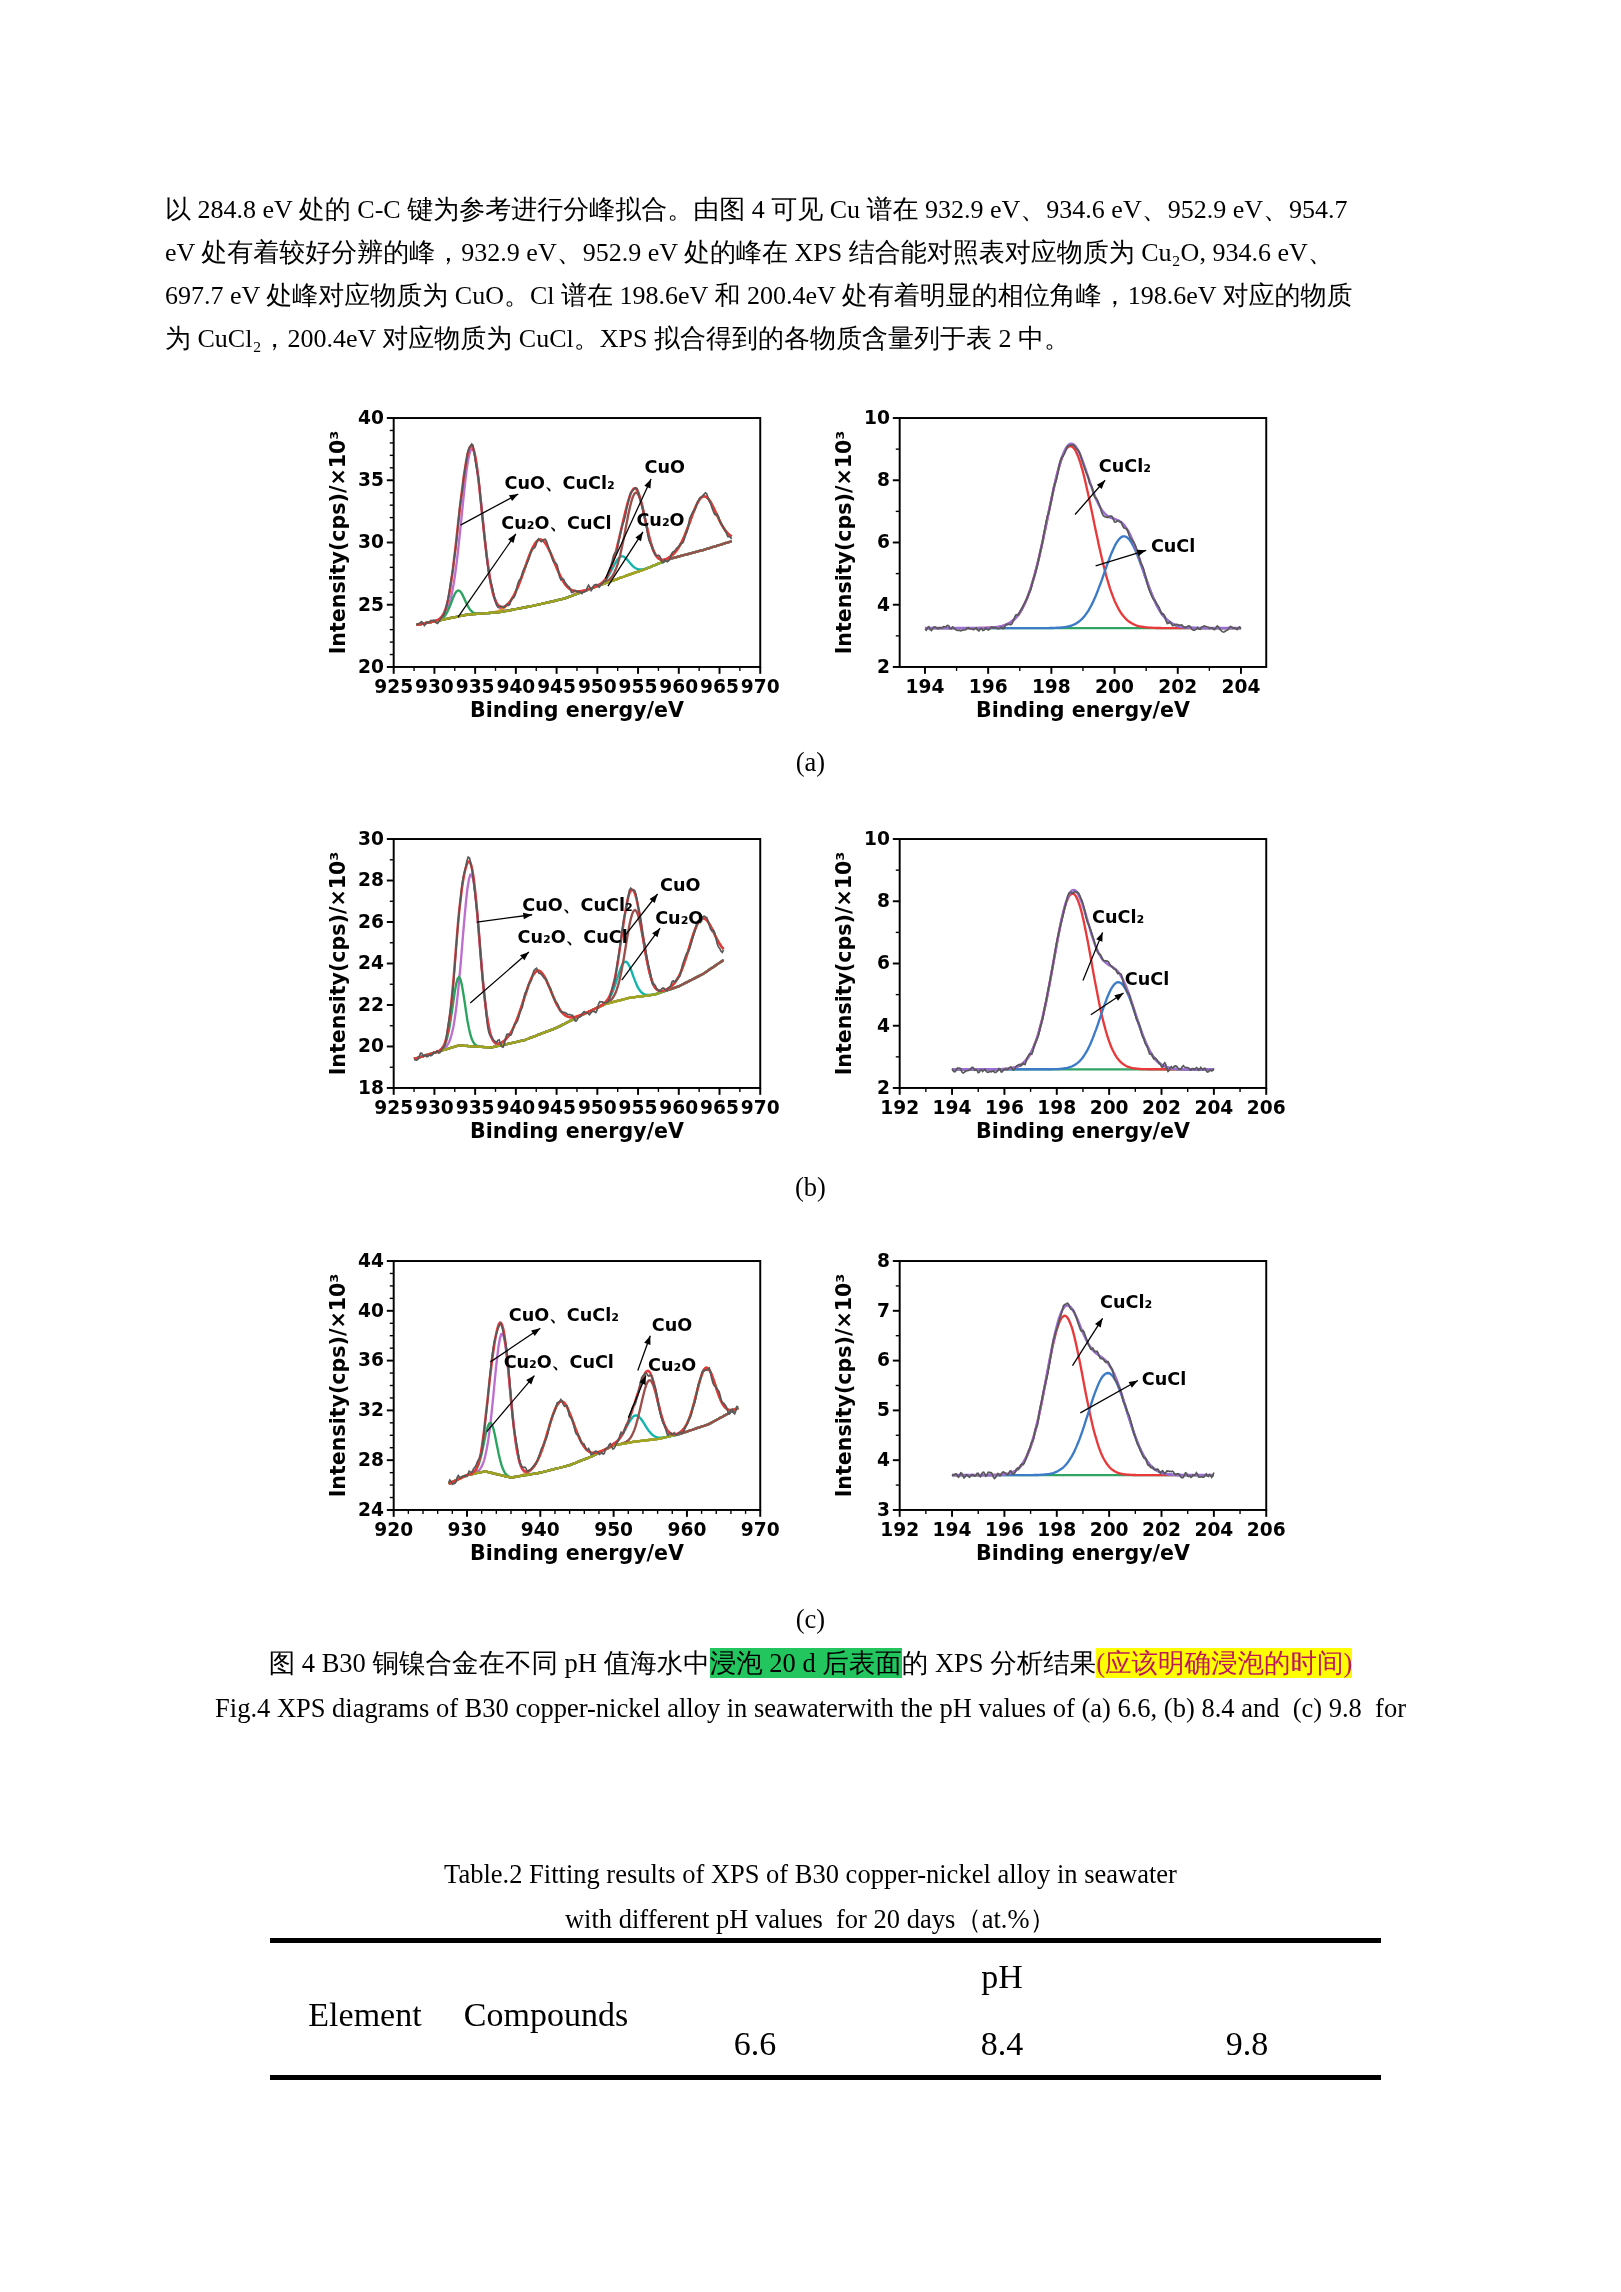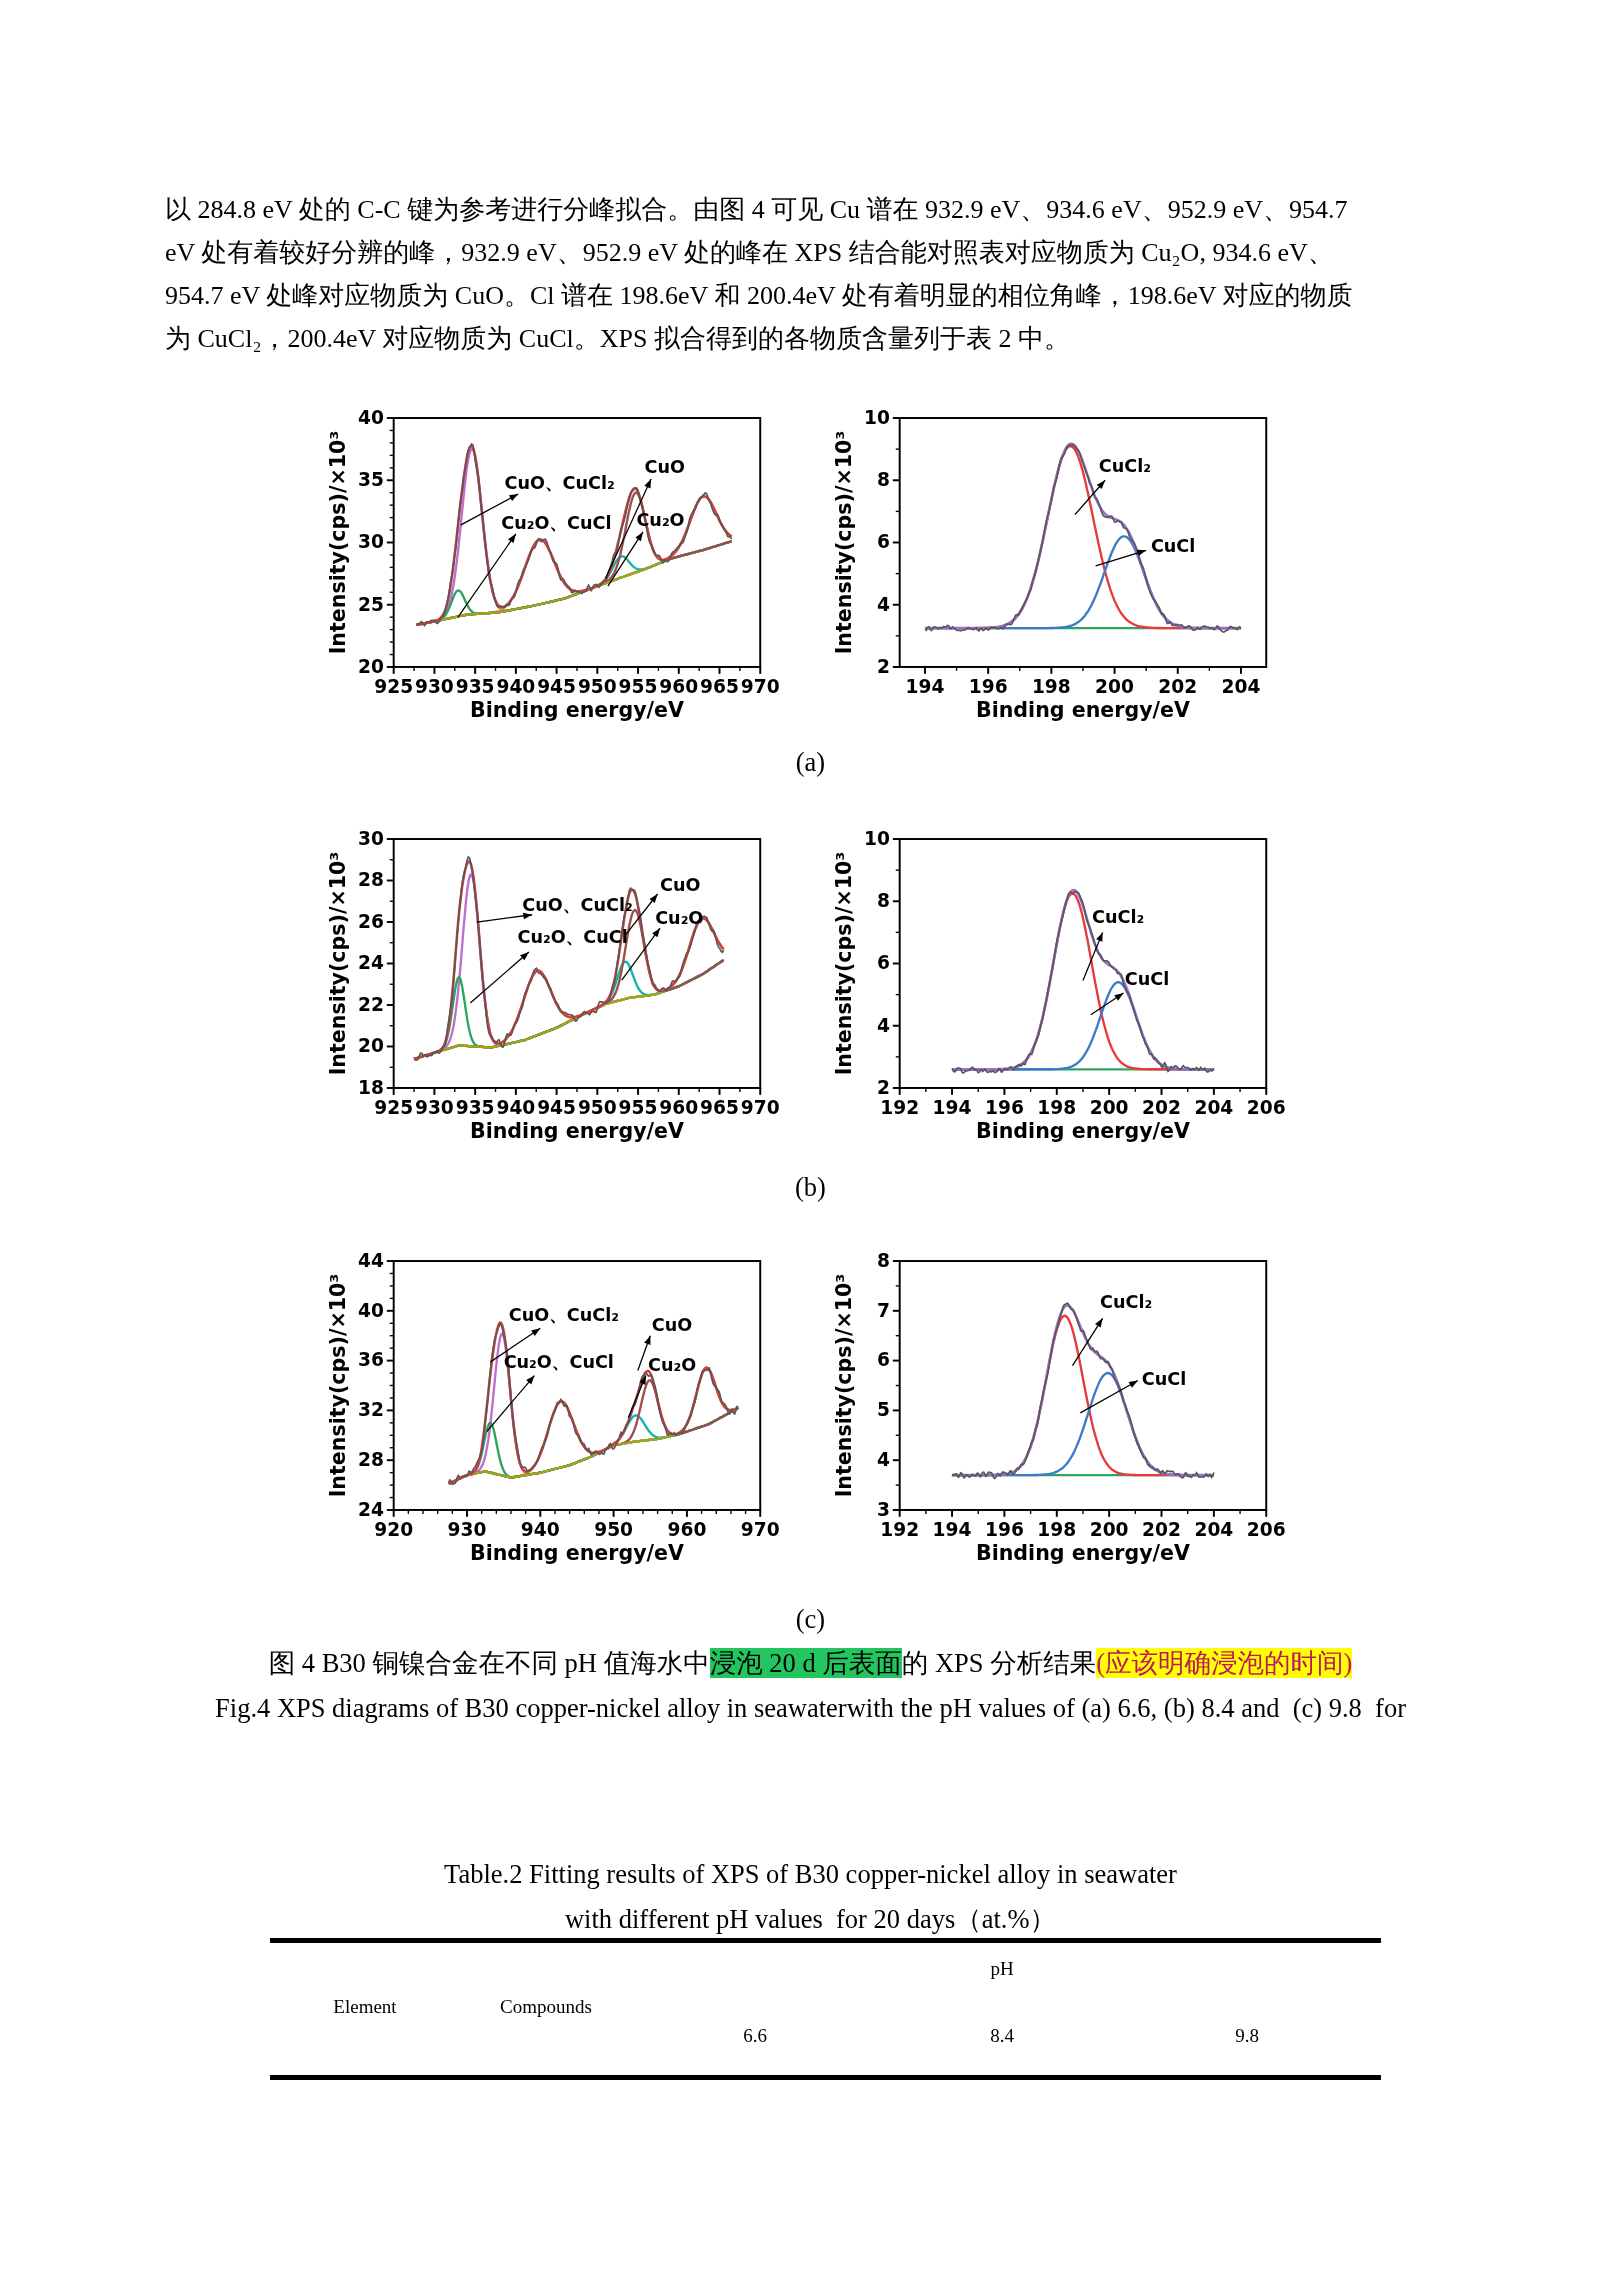--- a/index.html
+++ b/index.html
@@ -14,31 +14,31 @@
   .sub{font-size:26.5px}
   .hl{background:#22c55e}
   .hlred{background:#ffff00;color:#be185d}
   .fig{width:443px;height:314px}
   .fig svg{width:100%;height:100%;overflow:visible;display:block}
   svg text{font-family:"DejaVu Sans","Liberation Sans",sans-serif}
   .tick{font-size:19px;font-weight:bold}
   .axlab{font-size:21px;font-weight:bold}
   .ann{font-size:18px;font-weight:bold}
   .rule{background:#000;height:4.9px;left:270px;width:1111px}
-  .tcell{font-size:19px;transform:translateX(-50%);white-space:pre}
+  .tcell{font-size:34px;transform:translateX(-50%);white-space:pre}
 </style>
 </head>
 <body>
 
 <div id="page">
 
   <div class="abs para">
     <div class="pline">以 284.8 eV 处的 C-C 键为参考进行分峰拟合。由图 4 可见 Cu 谱在 932.9 eV、934.6 eV、952.9 eV、954.7</div>
     <div class="pline">eV 处有着较好分辨的峰，932.9 eV、952.9 eV 处的峰在 XPS 结合能对照表对应物质为 Cu₂O, 934.6 eV、</div>
-    <div class="pline">954.7 eV 处峰对应物质为 CuO。Cl 谱在 198.6eV 和 200.4eV 处有着明显的相位角峰，198.6eV 对应的物质</div>
+    <div class="pline">697.7 eV 处峰对应物质为 CuO。Cl 谱在 198.6eV 和 200.4eV 处有着明显的相位角峰，198.6eV 对应的物质</div>
     <div class="pline">为 CuCl₂，200.4eV 对应物质为 CuCl。XPS 拟合得到的各物质含量列于表 2 中。</div>
   </div>
 
   <div class="abs fig" style="left:329px;top:410px">
       <svg viewBox="0 0 452 320">
         <defs>
           <clipPath id="clip0">
             <rect x="65" y="7" width="376" height="256"></rect>
           </clipPath>
         </defs>

